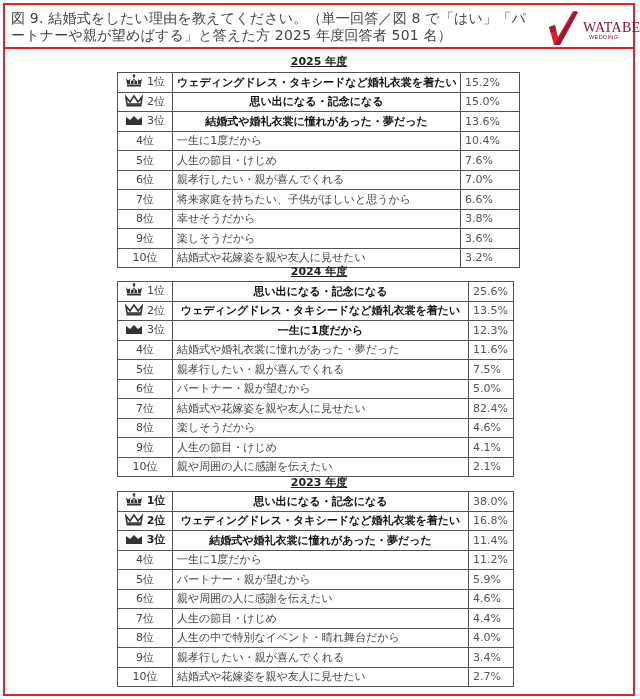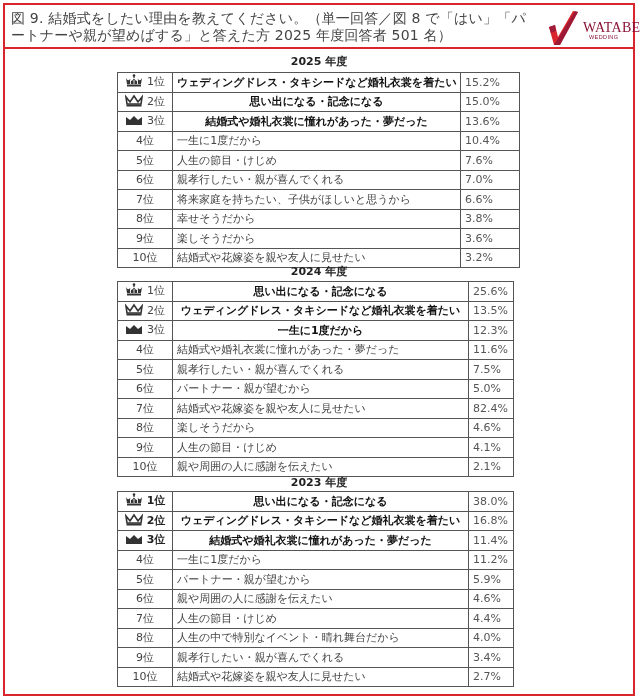--- a/index.html
+++ b/index.html
@@ -22,21 +22,21 @@
   .logo-text {
     position: absolute; left: 38px; top: 13px; font-family: "Liberation Serif", serif;
     font-size: 14px; color: #8a1538; letter-spacing: 0.3px; line-height: 11px;
   }
   .logo-sub {
     position: absolute; left: 44px; top: 25px; font-family: "Liberation Sans", sans-serif;
     font-size: 5.5px; color: #8a1538; letter-spacing: 0.4px;
   }
   .section-title {
     position: absolute; left: 0; width: 628px; text-align: center;
-    font-size: 11px; font-weight: bold; color: #222;
+    font-size: 11px; font-weight: bold; color: #222; text-decoration: underline;
   }
   table.rank {
     position: absolute; border-collapse: collapse; table-layout: fixed;
     font-size: 11px; color: #333;
   }
   table.rank td {
     border: 1px solid #555; height: 19.5px; padding: 0 4px; white-space: nowrap; overflow: hidden;
   }
   td.rk { text-align: center; color: #444; }
   td.rk.top { text-align: center; padding-left: 4px; }

